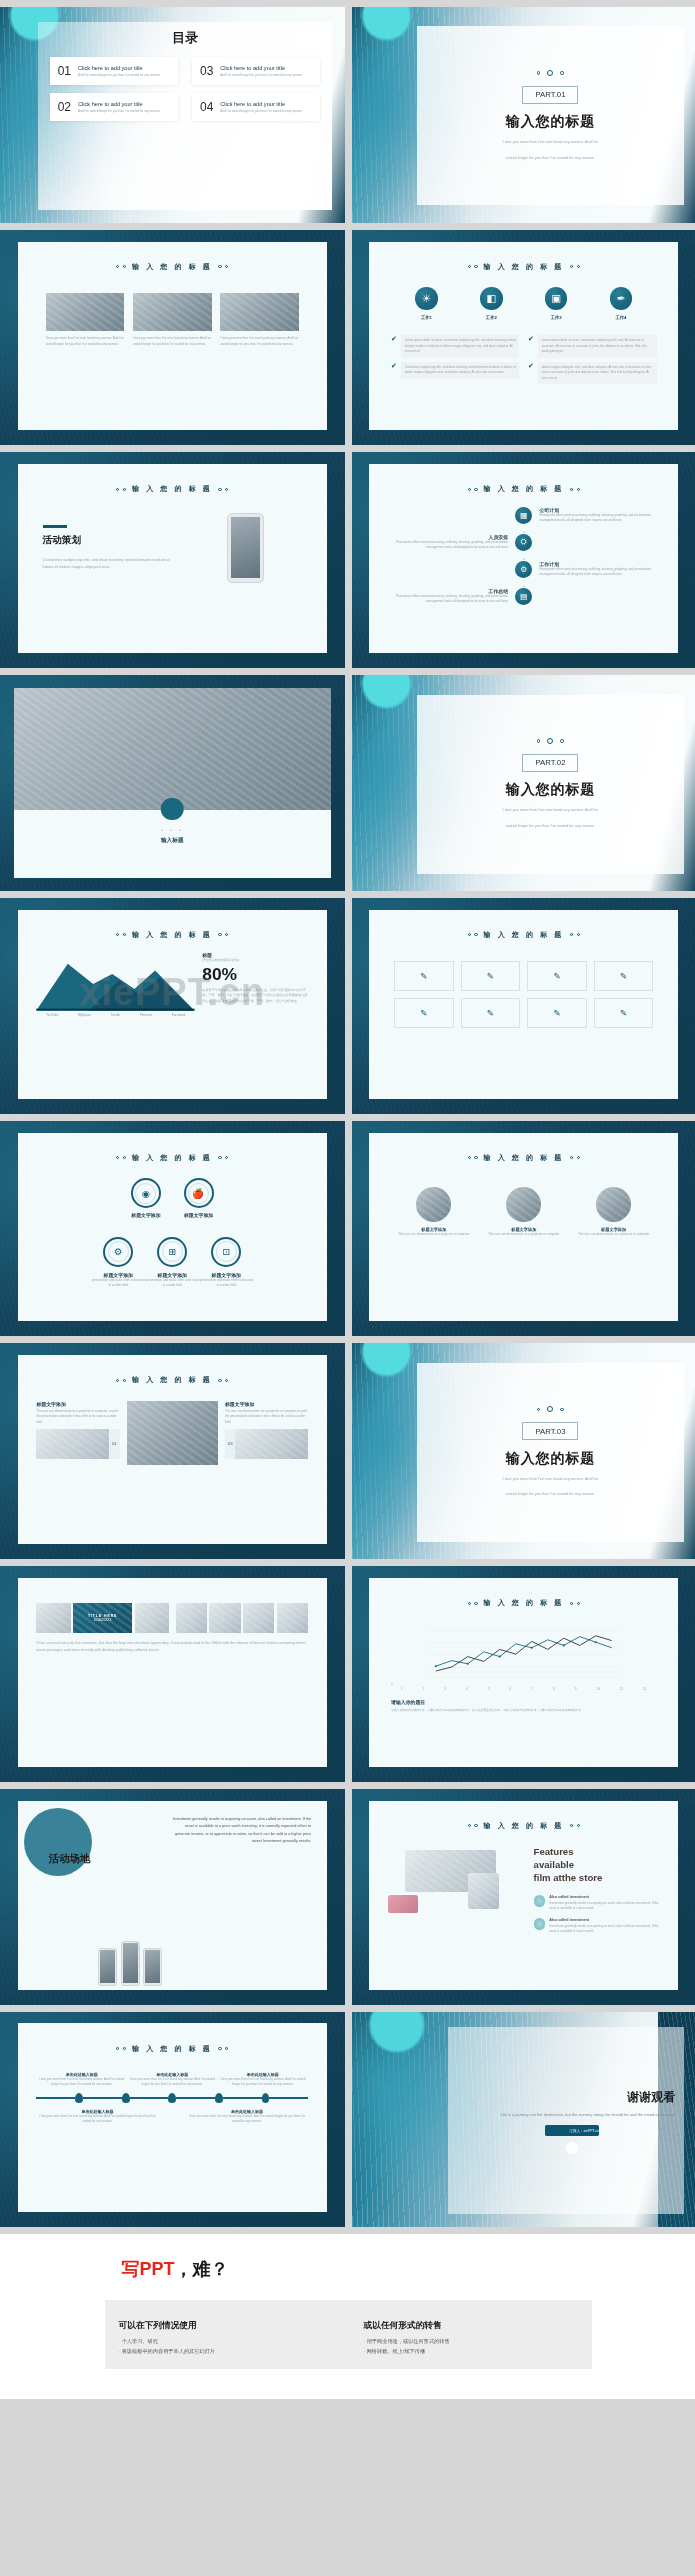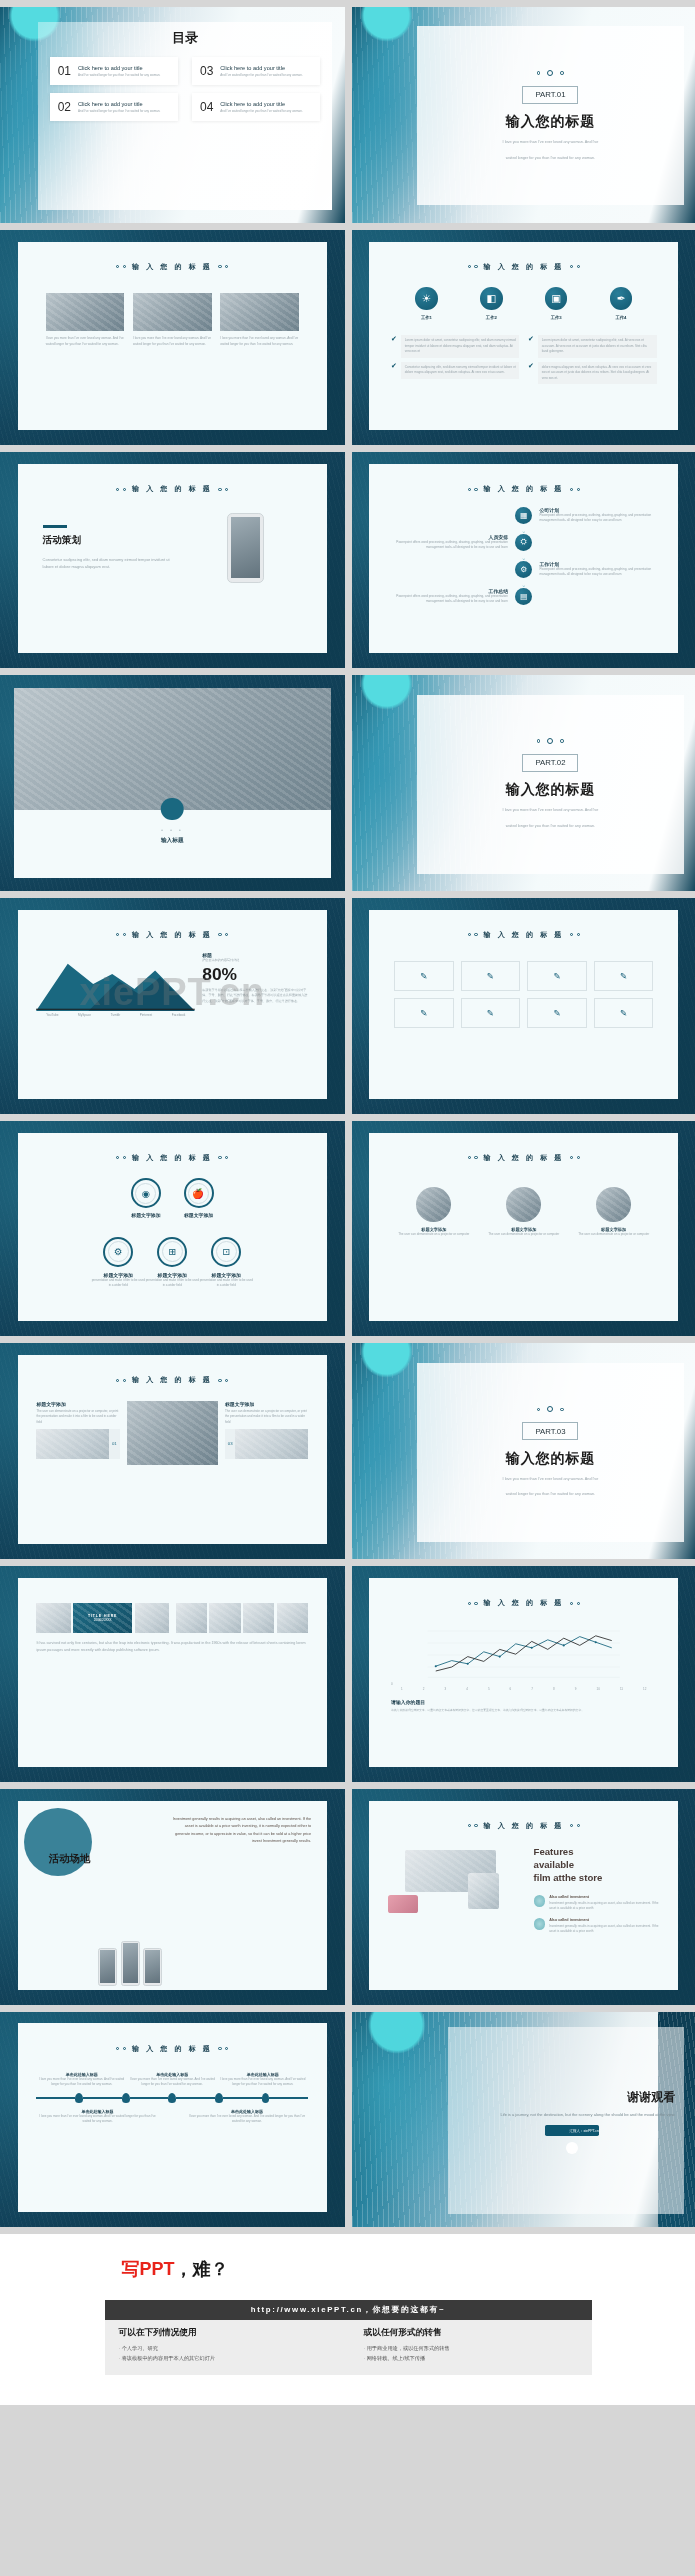--- a/index.html
+++ b/index.html
@@ -151,21 +151,21 @@
   
   .promo { width:696px; background:#fff; padding:22.6px 0 30px; }
   .promo-in { width:557px; margin:0 auto; }
   .promo-l1 { font-size:18px; font-weight:700; color:#1a1a1a; padding-left:52px; }
   .promo-l1 b { color:#e8231a; }
   .promo-l2 { font-size:20px; font-weight:700; color:#1a1a1a; padding-left:104px; margin-top:7px; }
   .promo-l2 b { color:#16b34a; }
   .terms { margin:19px auto 0; width:487px; background:#ededed; }
   .terms-bar { background:#3a3a3a; color:#fff; text-align:center;
     font-size:7.8px; letter-spacing:1.7px; padding:4.3px 0; font-weight:700; }
-  .terms-body { display:flex; padding:7px 14px 12px; gap:31px; }
+  .terms-body { display:flex; padding:20px 14px 12px; gap:31px; }
   .terms-col { flex:1; }
   .terms-h { font-size:8.7px; font-weight:700; color:#1a1a1a; margin-bottom:5.2px; }
   .terms-li { font-size:5.2px; color:#555; line-height:1.9; }
   .terms-li::before { content:"· "; color:#888; }
 
   
   .center { text-align:center; }
   .mini { font-size:3px; color:#9aa6ac; line-height:1.7; }
   .features-h { font-size:9.6px; font-weight:700; color:#4a3c38; line-height:1.35; }
 </style>
@@ -866,21 +866,20 @@
       </div>
     </div>
   </div>
 
   <div class="promo">
     <div class="promo-in">
       <div class="promo-l1">
         <b>写PPT</b><span>，难？</span>
       </div>
       <div class="terms">
-        <div class="terms-bar">http://www.xiePPT.cn，你想要的这都有~</div>
         <div class="terms-body">
           <div class="terms-col">
             <div class="terms-h">可以在下列情况使用</div>
             <div class="terms-li">个人学习、研究</div>
             <div class="terms-li">将该模板中的内容用于本人的其它幻灯片</div>
           </div>
           <div class="terms-col">
             <div class="terms-h">或以任何形式的转售</div>
             <div class="terms-li">用于商业用途，或以任何形式的转售</div>
             <div class="terms-li">网络转载、线上/线下传播</div>

